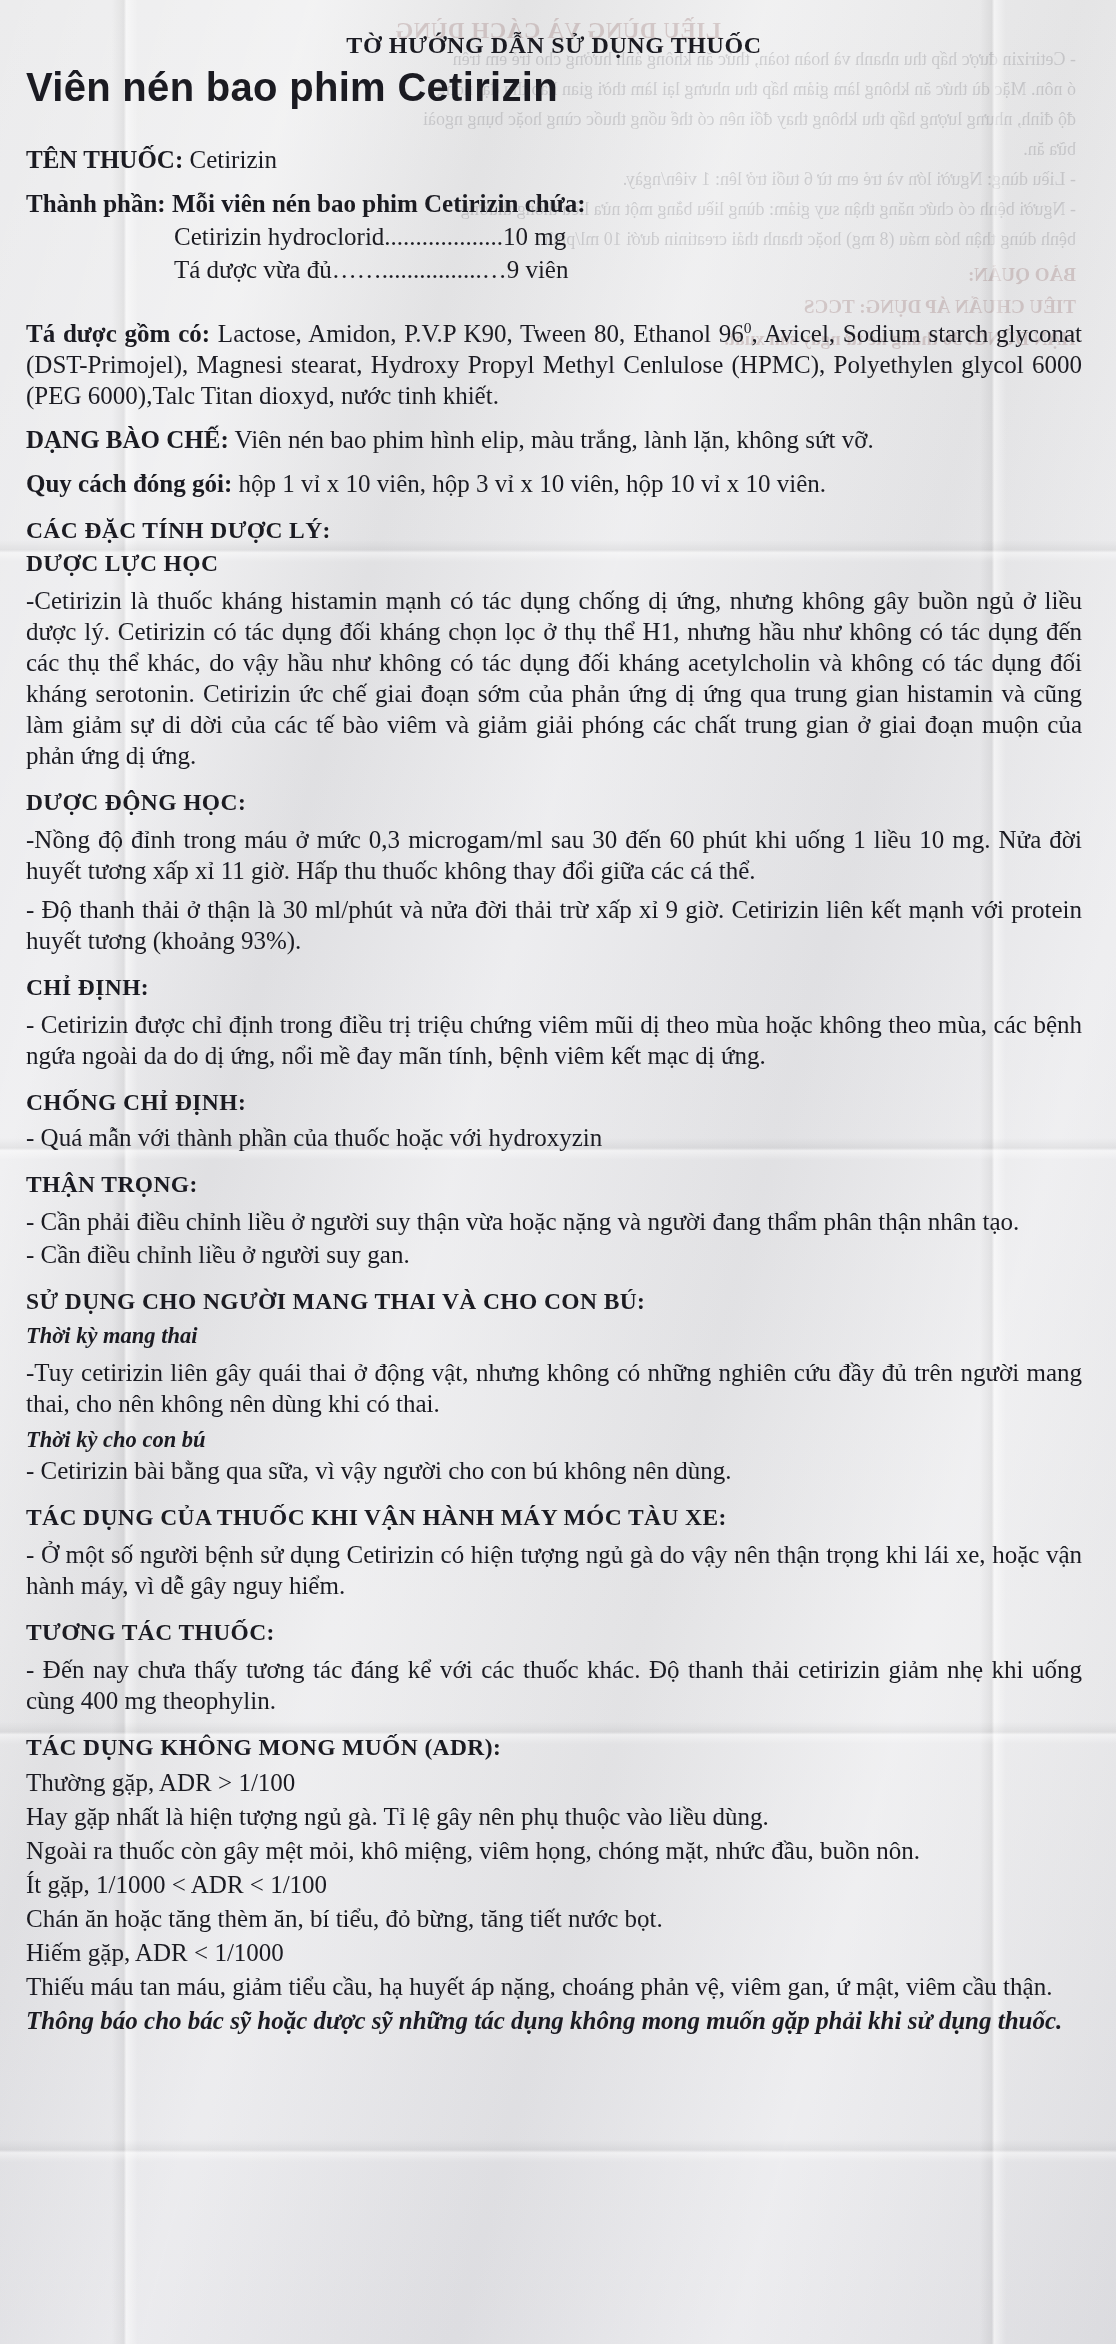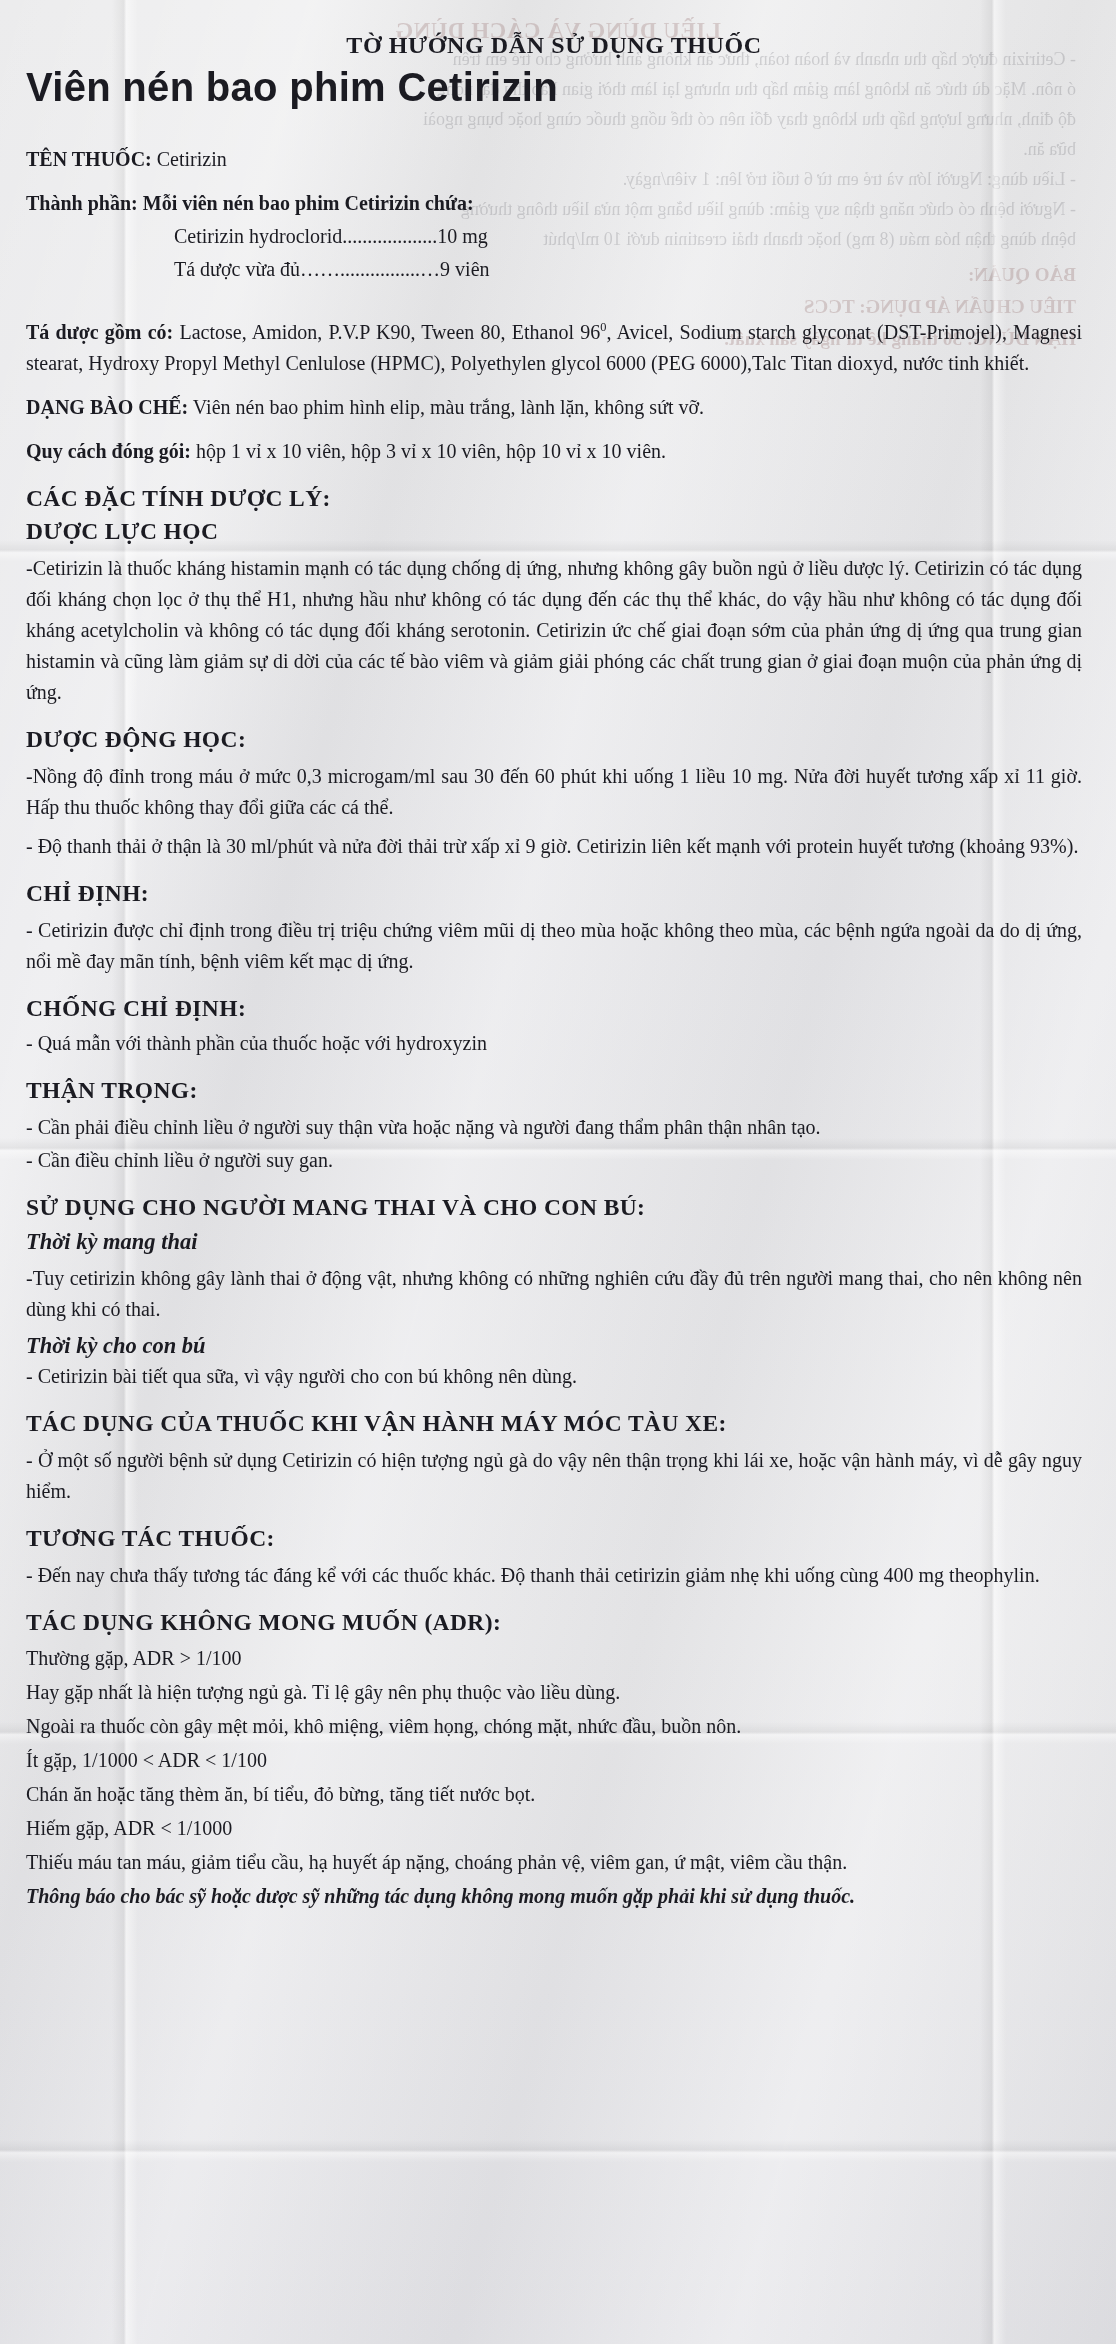--- a/index.html
+++ b/index.html
@@ -70,21 +70,21 @@
     text-align:left;
     font-family:"Liberation Sans", sans-serif;
     font-weight:bold;
     font-size:40px;
     letter-spacing:0.3px;
     margin:6px 0 34px 0;
   }
 
   .blk { margin-bottom:13px; }
   .p {
-    font-size:20px;
+    font-size:25px;
     line-height:31px;
     margin:0 0 2px 0;
     text-align:left;
   }
   .p.just { text-align:justify;margin-top:8px; }
   .lbl { font-weight:bold; }
   .center-ind { padding-left:148px; }
   .heading {
     font-weight:bold;
     font-size:23.5px;
@@ -172,23 +172,23 @@
 
     <div class="heading">CHỐNG CHỈ ĐỊNH:</div>
     <p class="p">- Quá mẫn với thành phần của thuốc hoặc với hydroxyzin</p>
 
     <div class="heading">THẬN TRỌNG:</div>
     <p class="p just">- Cần phải điều chỉnh liều ở người suy thận vừa hoặc nặng và người đang thẩm phân thận nhân tạo.</p>
     <p class="p">- Cần điều chỉnh liều ở người suy gan.</p>
 
     <div class="heading">SỬ DỤNG CHO NGƯỜI MANG THAI VÀ CHO CON BÚ:</div>
     <div class="subhead">Thời kỳ mang thai</div>
-    <p class="p just">-Tuy cetirizin không gây lành thai ở động vật, nhưng không có những nghiên cứu đầy đủ trên người mang thai, cho nên không nên dùng khi có thai.</p>
+    <p class="p just">-Tuy cetirizin liên gây quái thai ở động vật, nhưng không có những nghiên cứu đầy đủ trên người mang thai, cho nên không nên dùng khi có thai.</p>
     <div class="subhead">Thời kỳ cho con bú</div>
-    <p class="p">- Cetirizin bài tiết qua sữa, vì vậy người cho con bú không nên dùng.</p>
+    <p class="p">- Cetirizin bài bằng qua sữa, vì vậy người cho con bú không nên dùng.</p>
 
     <div class="heading">TÁC DỤNG CỦA THUỐC KHI  VẬN HÀNH MÁY MÓC TÀU XE:</div>
     <p class="p just">- Ở  một số người bệnh sử dụng Cetirizin có hiện tượng ngủ gà do vậy  nên thận trọng khi lái xe, hoặc vận hành máy, vì dễ gây nguy hiểm.</p>
 
     <div class="heading">TƯƠNG TÁC THUỐC:</div>
     <p class="p just">- Đến nay chưa thấy tương tác đáng kể với các thuốc khác. Độ thanh thải cetirizin giảm nhẹ khi uống cùng 400 mg theophylin.</p>
 
     <div class="heading">TÁC DỤNG KHÔNG MONG MUỐN (ADR):</div>
     <div class="adr-list">
       <p class="p">Thường gặp, ADR &gt; 1/100</p>

